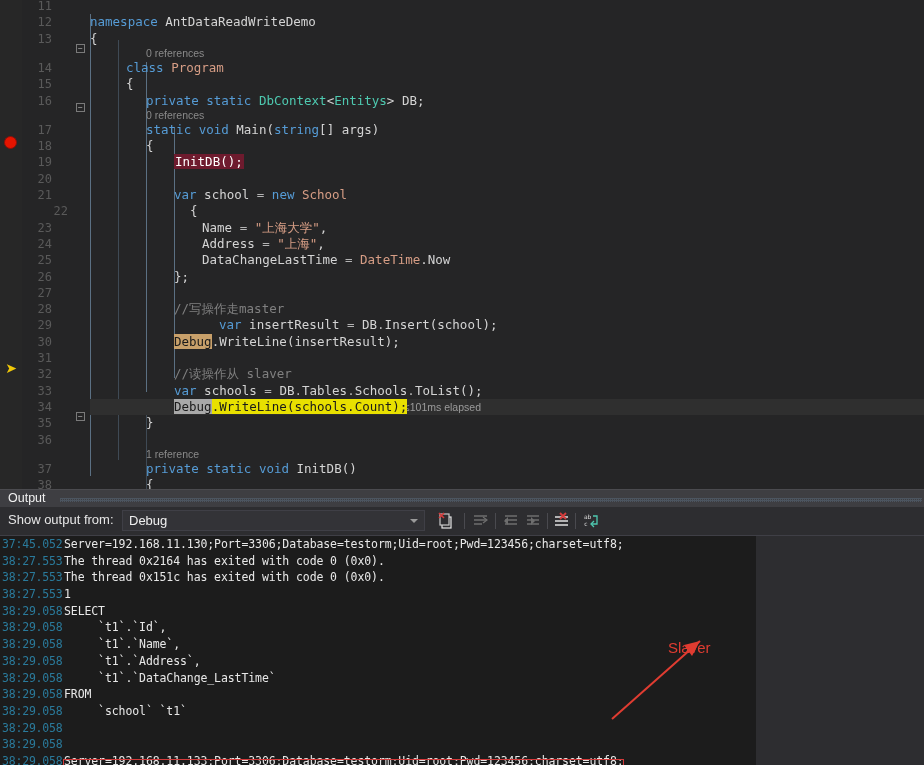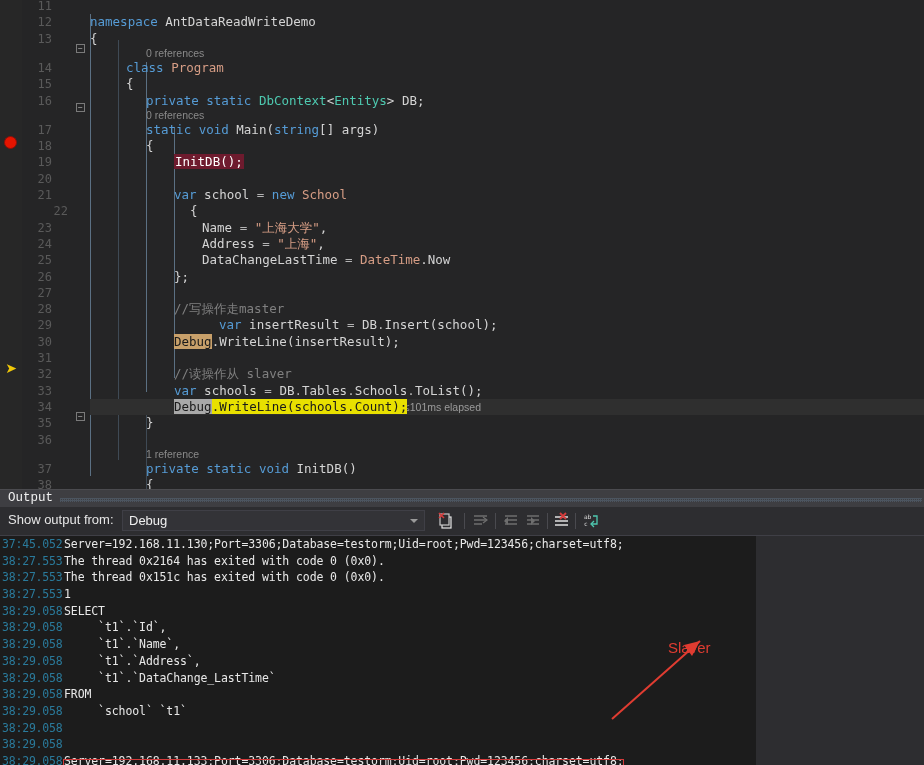--- a/index.html
+++ b/index.html
@@ -158,21 +158,21 @@
     left: 0; top: 0;
     width: 924px; height: 18px;
     background: #3e3e42;
     border-top: 1px solid #4b4b4f;
   }
   .output-title {
     position: absolute;
     left: 8px; top: 1px;
     font-size: 12.5px;
     color: #f1f1f1;
-    font-family: Liberation Mono, monospace;
+    font-family: Liberation Sans, sans-serif;
   }
   .output-title-dots {
     position: absolute;
     left: 60px; top: 8px;
     right: 2px; height: 4px;
     background-image: repeating-linear-gradient(to right, #4f5a66 0 1px, transparent 1px 2px),
                       repeating-linear-gradient(to bottom, #4f5a66 0 1px, transparent 1px 2px);
     background-size: 2px 2px;
     opacity: 0.85;
   }

